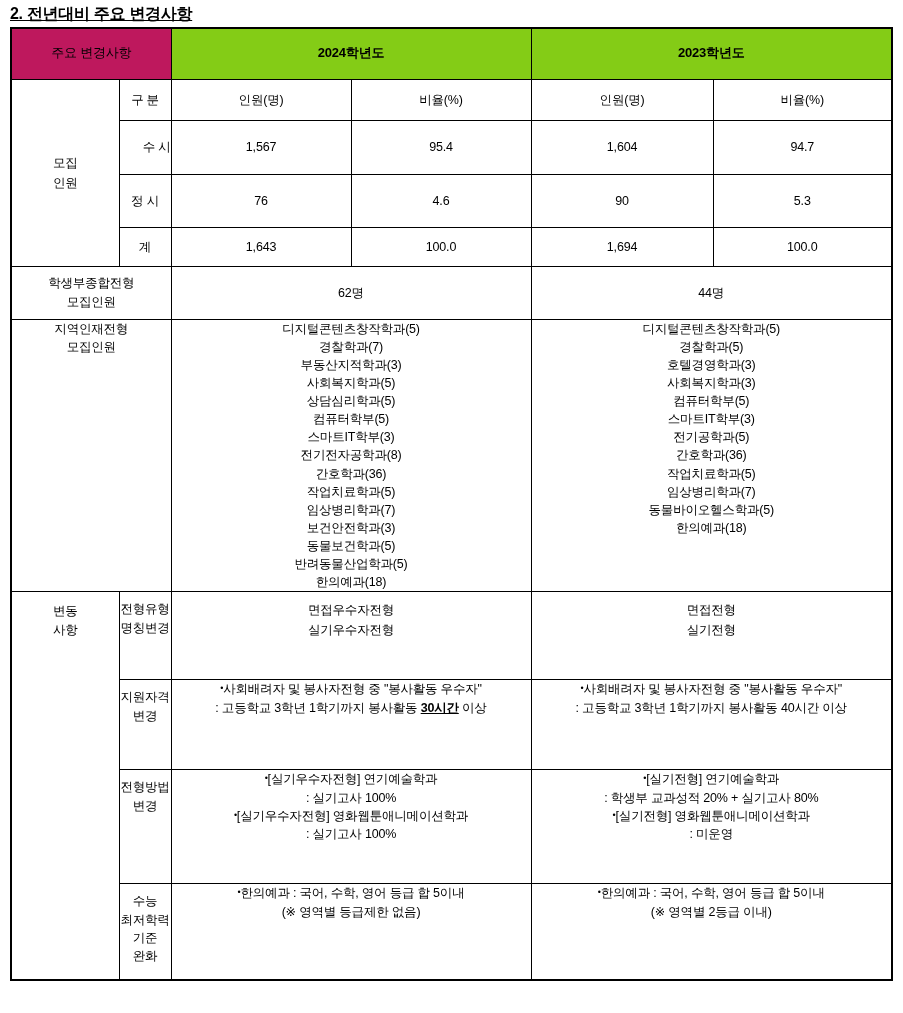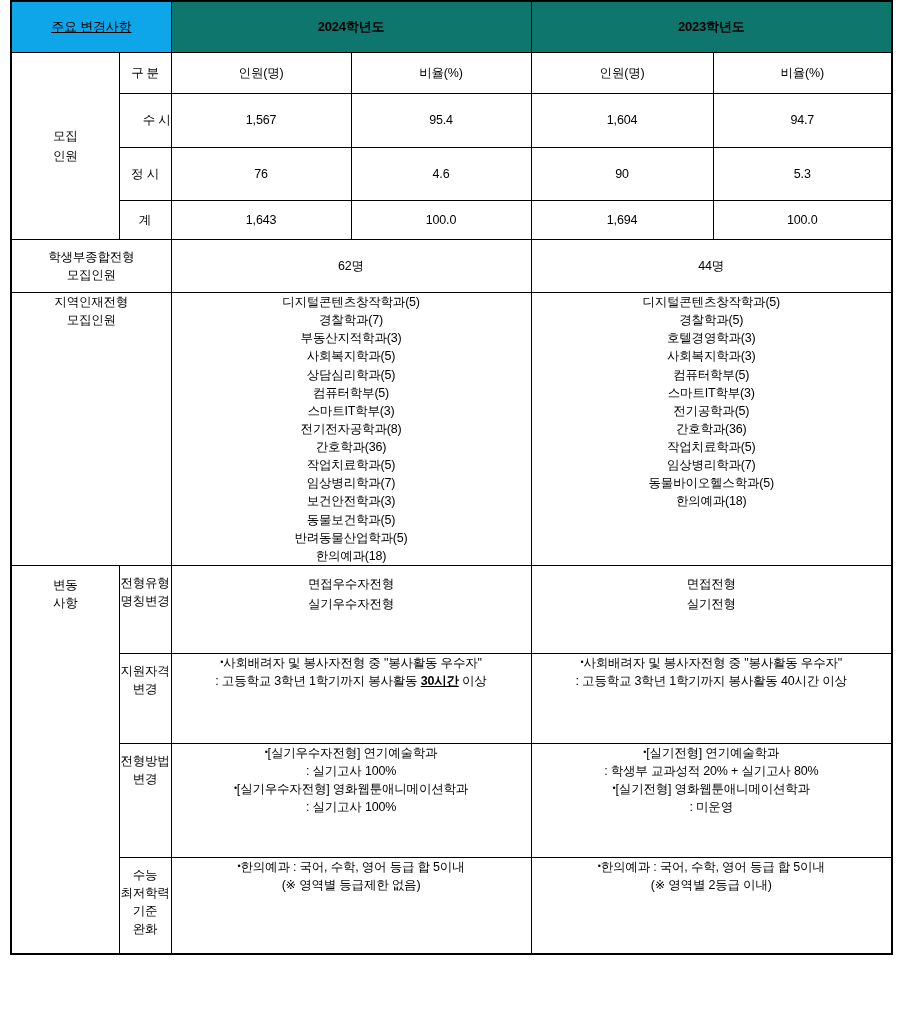--- a/index.html
+++ b/index.html
@@ -44,30 +44,29 @@
   table.main td {
     border: 1px solid #000;
     padding: 0;
     vertical-align: middle;
     text-align: center;
     line-height: 1.45;
     letter-spacing: -0.2px;
   }
 
   .hdr {
-    background: #0f766e;
+    background: #84cc16;
     font-weight: bold;
     font-size: 13px;
     height: 50px;
   }
   .hdr-plain {
-    background: #0ea5e9;
+    background: #be185d;
     font-weight: normal;
     font-size: 13px;
-    text-decoration: underline;
   }
 
   .c-label {
     font-size: 12.5px;
   }
 
   .sp {
     letter-spacing: 2.5px;
   }
 
@@ -110,20 +109,21 @@
   .vlabel {
     font-size: 12.5px;
     line-height: 1.6;
   }
 </style>
 </head>
 <body>
 
 <div class="page">
 
+  <div class="doc-title">2. 전년대비 주요 변경사항</div>
 
   <table class="main">
     <colgroup>
       <col style="width:108px">
       <col style="width:52px">
       <col style="width:180px">
       <col style="width:180px">
       <col style="width:182px">
       <col style="width:179px">
     </colgroup>

